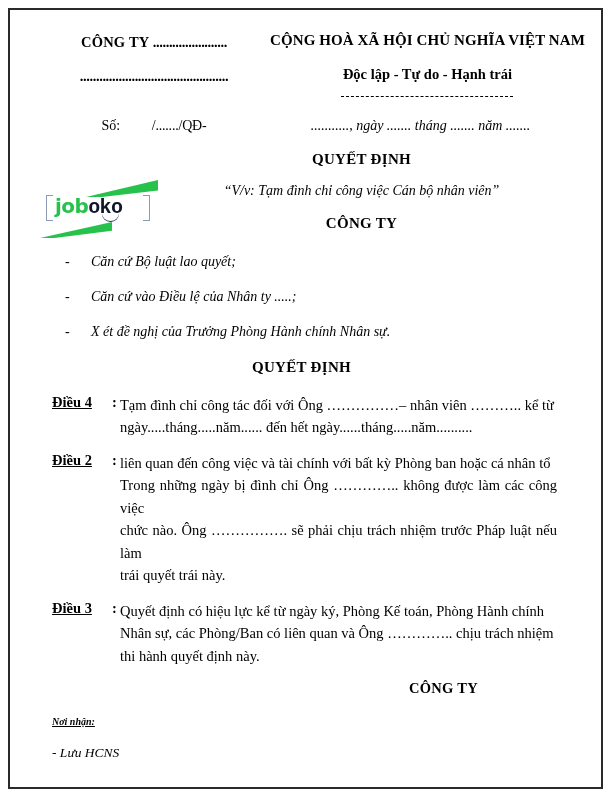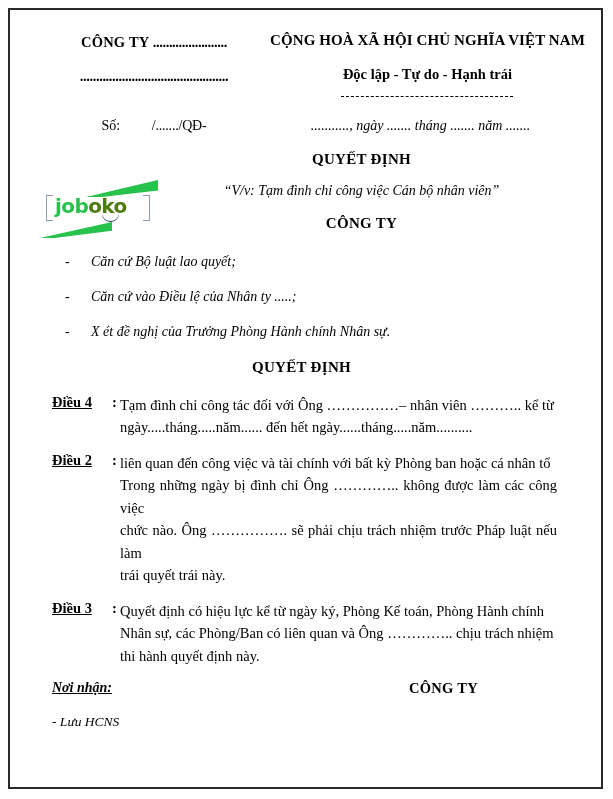--- a/index.html
+++ b/index.html
@@ -158,21 +158,21 @@
     position: absolute;
     left: 9px;
     top: 0px;
     font-family: "DejaVu Sans", "Liberation Sans", sans-serif;
     font-size: 20px;
     font-weight: bold;
     letter-spacing: -0.6px;
     line-height: 26px;
   }
   .logo-job { color: #27c24c; }
-  .logo-oko { color: #4d7c0f; }
+  .logo-oko { color: #0f172a; font-family: Liberation Mono, monospace; }
   .logo-smile {
     position: absolute;
     left: 56px;
     top: 19px;
     width: 17px;
     height: 9px;
     border-bottom: 1.8px solid #1d2b55;
     border-radius: 0 0 40px 40px;
   }
 
@@ -266,24 +266,25 @@
   .footer-left {
     flex: 0 0 300px;
     width: 300px;
   }
   .footer-right {
     flex: 1 1 auto;
     text-align: center;
     padding-right: 30px;
   }
   .noi-nhan {
-    font-size: 14px;
+    font-size: 10px;
     font-weight: bold;
     font-style: italic;
     text-decoration: underline;
+    margin-top: 36px;
   }
   .recipient {
     font-size: 13.5px;
     font-style: italic;
     margin-top: 18px;
   }
   .sign-company {
     font-size: 14.5px;
     font-weight: bold;
     letter-spacing: .3px;

